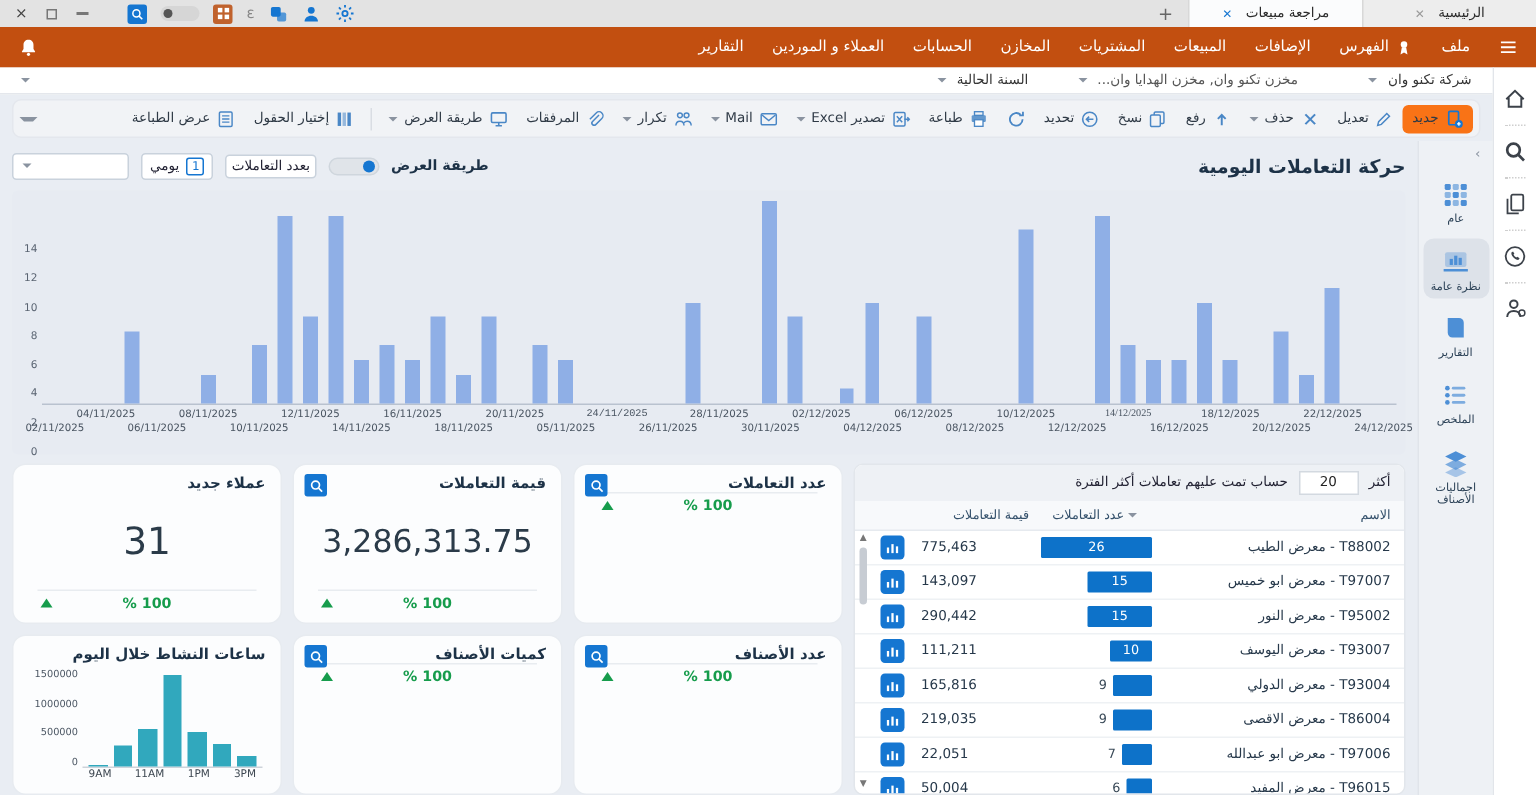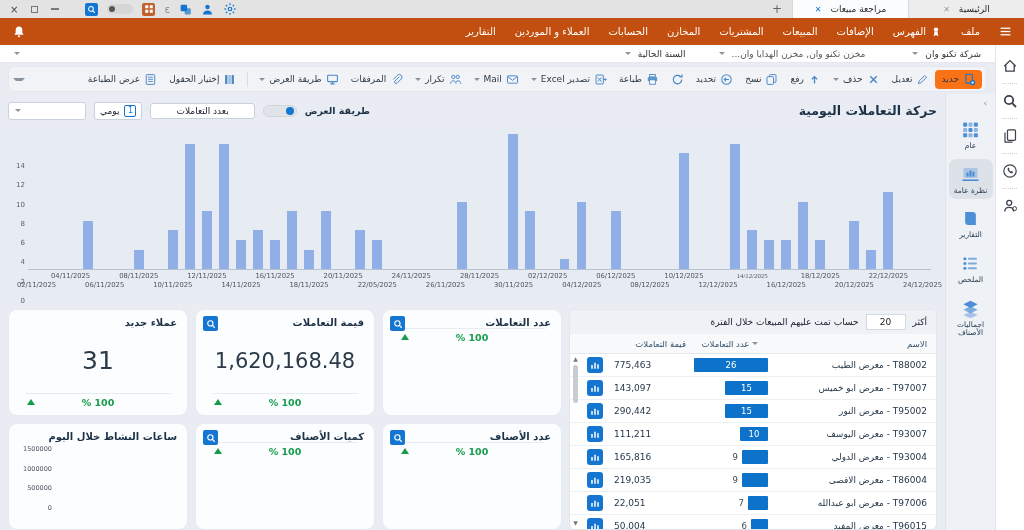--- a/index.html
+++ b/index.html
@@ -65,21 +65,21 @@
   .navitem .nlbl { font-size:7.5px; color:#2c4257; text-align:center; line-height:1.15; }
   .navitem.active { background:#dde2e9; }
 
   .main { flex:1; min-width:0; padding:0 8px; display:flex; flex-direction:column; }
   .chartctrl { height:33px; display:flex; align-items:center; justify-content:space-between; }
   .chart-title { font-size:12.5px; font-weight:bold; color:#1d3247; }
   .ctrlgrp { display:flex; align-items:center; gap:8px; }
   .mode-label { font-size:9.5px; font-weight:bold; color:#1d3247; }
   .switch { width:34px; height:12px; border-radius:6px; background:#e0e4e9; border:1px solid #cfd6dd; position:relative; }
   .switch i { position:absolute; right:2px; top:1px; width:8px; height:8px; border-radius:50%; background:#1576d1; }
-  .modechip { background:#fff; border:1px solid #c9d2dc; border-radius:3px; padding:2px 25px; font-size:9px; color:#223; }
+  .modechip { background:#fff; border:1px solid #c9d2dc; border-radius:3px; padding:2px 3px; font-size:9px; color:#223; }
   .stepper { background:#fff; border:1px solid #c9d2dc; border-radius:3px; height:18px; display:flex; align-items:center; gap:5px; padding:0 5px; font-size:9px; color:#223; }
   .stepper .num { width:12px; height:12px; border:1px solid #1576d1; color:#1576d1; font-size:8px; display:flex; align-items:center; justify-content:center; border-radius:2px; }
   .dd { width:78px; height:18px; background:#fff; border:1px solid #c9d2dc; border-radius:3px; display:flex; align-items:center; padding:0 6px; }
   .dd .crt { margin-inline-start:auto; }
 
   
   .chartpanel { background:#e7ebf2; border-radius:4px; height:176px; direction:ltr; display:flex; padding:8px 6px 2px 2px; }
   .yaxis { width:18px; position:relative; }
   .yaxis span { position:absolute; right:3px; font-size:7px; color:#5a6472; transform:translateY(50%); }
   .plotwrap { flex:1; display:flex; flex-direction:column; min-width:0; }
@@ -741,22 +741,22 @@
                   <span style="left: 0.943396%; top: 11px;">02/11/2025</span>
                   <span style="left: 4.71698%; top: 2px;">04/11/2025</span>
                   <span style="left: 8.49057%; top: 11px;">06/11/2025</span>
                   <span style="left: 12.2642%; top: 2px;">08/11/2025</span>
                   <span style="left: 16.0377%; top: 11px;">10/11/2025</span>
                   <span style="left: 19.8113%; top: 2px;">12/11/2025</span>
                   <span style="left: 23.5849%; top: 11px;">14/11/2025</span>
                   <span style="left: 27.3585%; top: 2px;">16/11/2025</span>
                   <span style="left: 31.1321%; top: 11px;">18/11/2025</span>
                   <span style="left: 34.9057%; top: 2px;">20/11/2025</span>
-                  <span style="left: 38.6792%; top: 11px;">22/05/2025</span>
-                  <span style="left: 42.4528%; top: 2px;">24/11/2025</span>
+                  <span style="left: 38.6792%; top: 11px;">05/11/2025</span>
+                  <span style="left: 42.4528%; top: 2px; font-family: Liberation Mono, monospace;">24/11/2025</span>
                   <span style="left: 46.2264%; top: 11px;">26/11/2025</span>
                   <span style="left: 50%; top: 2px;">28/11/2025</span>
                   <span style="left: 53.7736%; top: 11px;">30/11/2025</span>
                   <span style="left: 57.5472%; top: 2px;">02/12/2025</span>
                   <span style="left: 61.3208%; top: 11px;">04/12/2025</span>
                   <span style="left: 65.0943%; top: 2px;">06/12/2025</span>
                   <span style="left: 68.8679%; top: 11px;">08/12/2025</span>
                   <span style="left: 72.6415%; top: 2px;">10/12/2025</span>
                   <span style="left: 76.4151%; top: 11px;">12/12/2025</span>
                   <span style="left: 80.1887%; top: 2px; font-family: Liberation Serif, serif;">14/12/2025</span>
@@ -768,21 +768,21 @@
                 </div>
             </div>
           </div>
 
           <div class="bottomrow">
 
             <div class="tablepanel">
               <div class="tp-head">
                 <span>أكثر</span>
                 <span class="tp-input">20</span>
-                <span>حساب تمت عليهم المبيعات خلال الفترة</span>
+                <span>حساب تمت عليهم تعاملات أكثر الفترة</span>
               </div>
               <div class="tp-cols">
                 <span class="col-name">الاسم</span>
                 <span class="col-count">
                     <span class="crt"></span>
                     <span>عدد التعاملات</span>
                   </span>
                 <span class="col-value">قيمة التعاملات</span>
                 <span class="col-icon"></span>
                 <span class="col-scroll"></span>
@@ -972,21 +972,21 @@
                   </div>
               </div>
               <div class="card">
                 <div class="ctitle">قيمة التعاملات</div>
                 <span class="searchchip" id="sc2">
                     <svg viewBox="0 0 16 16" width="10" height="10" style="display:block">
                       <circle cx="7" cy="7" r="4.2" fill="none" stroke="currentColor" stroke-width="1.8"></circle>
                       <line x1="10.2" y1="10.2" x2="14" y2="14" stroke="currentColor" stroke-width="1.8"></line>
                     </svg>
                   </span>
-                <div class="cvalue small">1,620,168.48</div>
+                <div class="cvalue small">3,286,313.75</div>
                 <div class="cdivider"></div>
                 <div class="cfoot">
                     <span class="tri-up"></span>
                     <span class="pct">% 100</span>
                   </div>
               </div>
               <div class="card">
                 <div class="ctitle">عملاء جديد</div>
                 <div class="cvalue">31</div>
                 <div class="cdivider"></div>
@@ -1025,20 +1025,40 @@
               </div>
               <div class="card">
                 <div class="ctitle">ساعات النشاط خلال اليوم</div>
                 <div class="acard-chart">
                   <div class="ay" id="ay">
                       <span>1500000</span>
                       <span>1000000</span>
                       <span>500000</span>
                       <span>0</span>
                     </div>
+                  <div class="aplot">
+                    <div class="abars" id="abars">
+                        <div class="abar" style="height: 2%; background: rgb(49, 168, 189);"></div>
+                        <div class="abar" style="height: 21.3333%; background: rgb(49, 168, 189);"></div>
+                        <div class="abar" style="height: 38%; background: rgb(49, 168, 189);"></div>
+                        <div class="abar" style="height: 92%; background: rgb(49, 168, 189);"></div>
+                        <div class="abar" style="height: 35.3333%; background: rgb(49, 168, 189);"></div>
+                        <div class="abar" style="height: 23.3333%; background: rgb(49, 168, 189);"></div>
+                        <div class="abar" style="height: 11.3333%; background: rgb(49, 168, 189);"></div>
+                      </div>
+                    <div class="axlabels" id="axlabels">
+                        <span>9AM</span>
+                        <span></span>
+                        <span>11AM</span>
+                        <span></span>
+                        <span>1PM</span>
+                        <span></span>
+                        <span>3PM</span>
+                      </div>
+                  </div>
                 </div>
               </div>
             </div>
           </div>
 
         </div>
       </div>
     </div>
   </div>
 </div>

